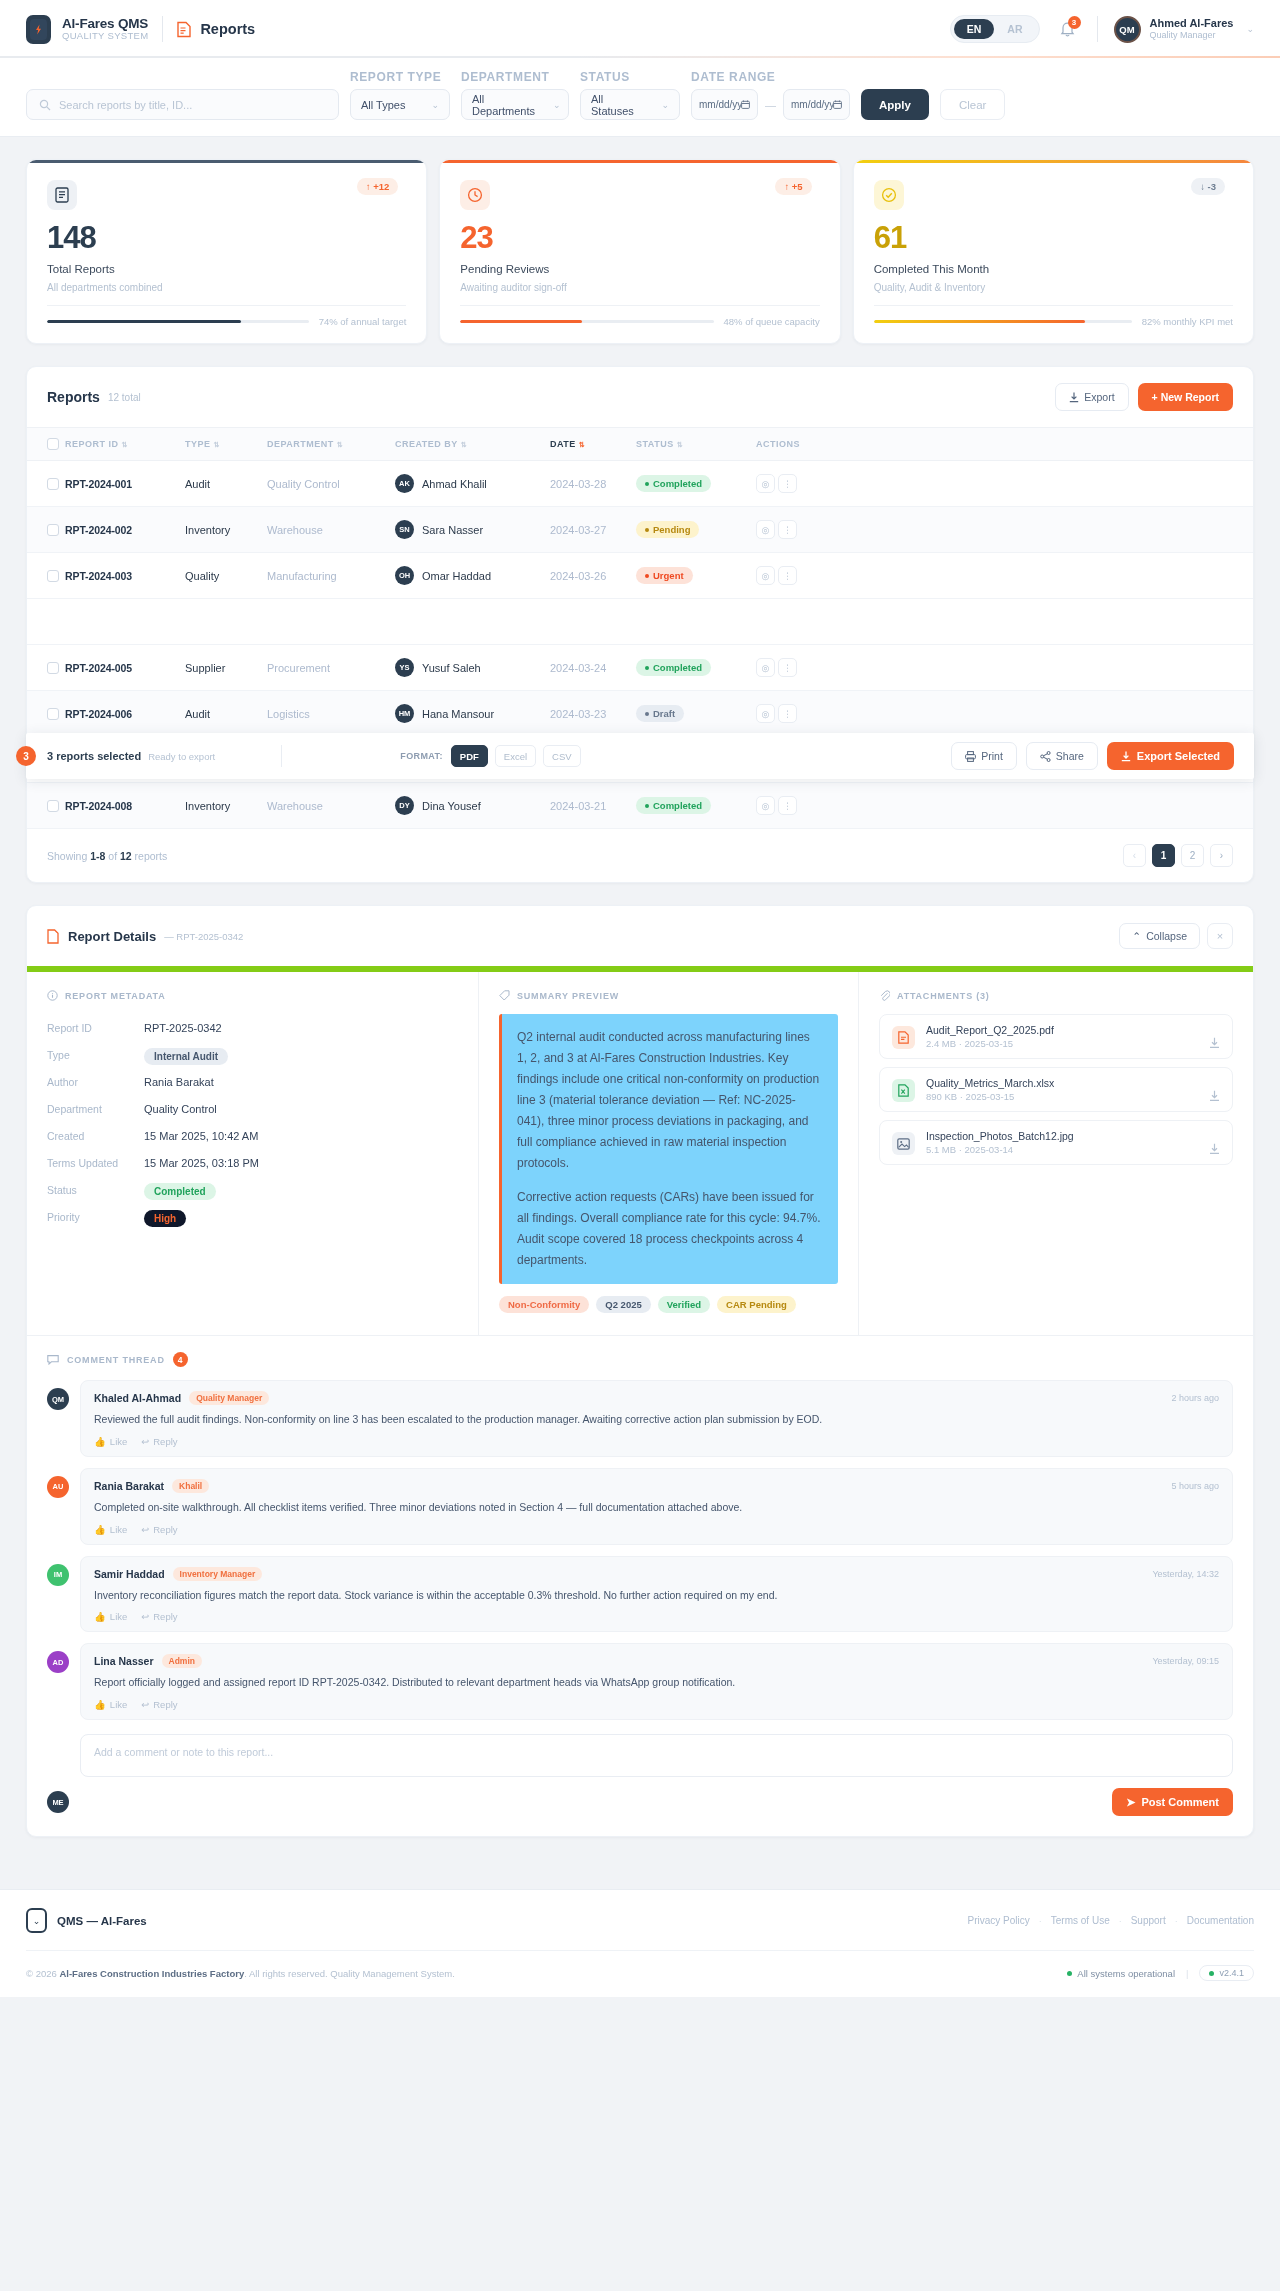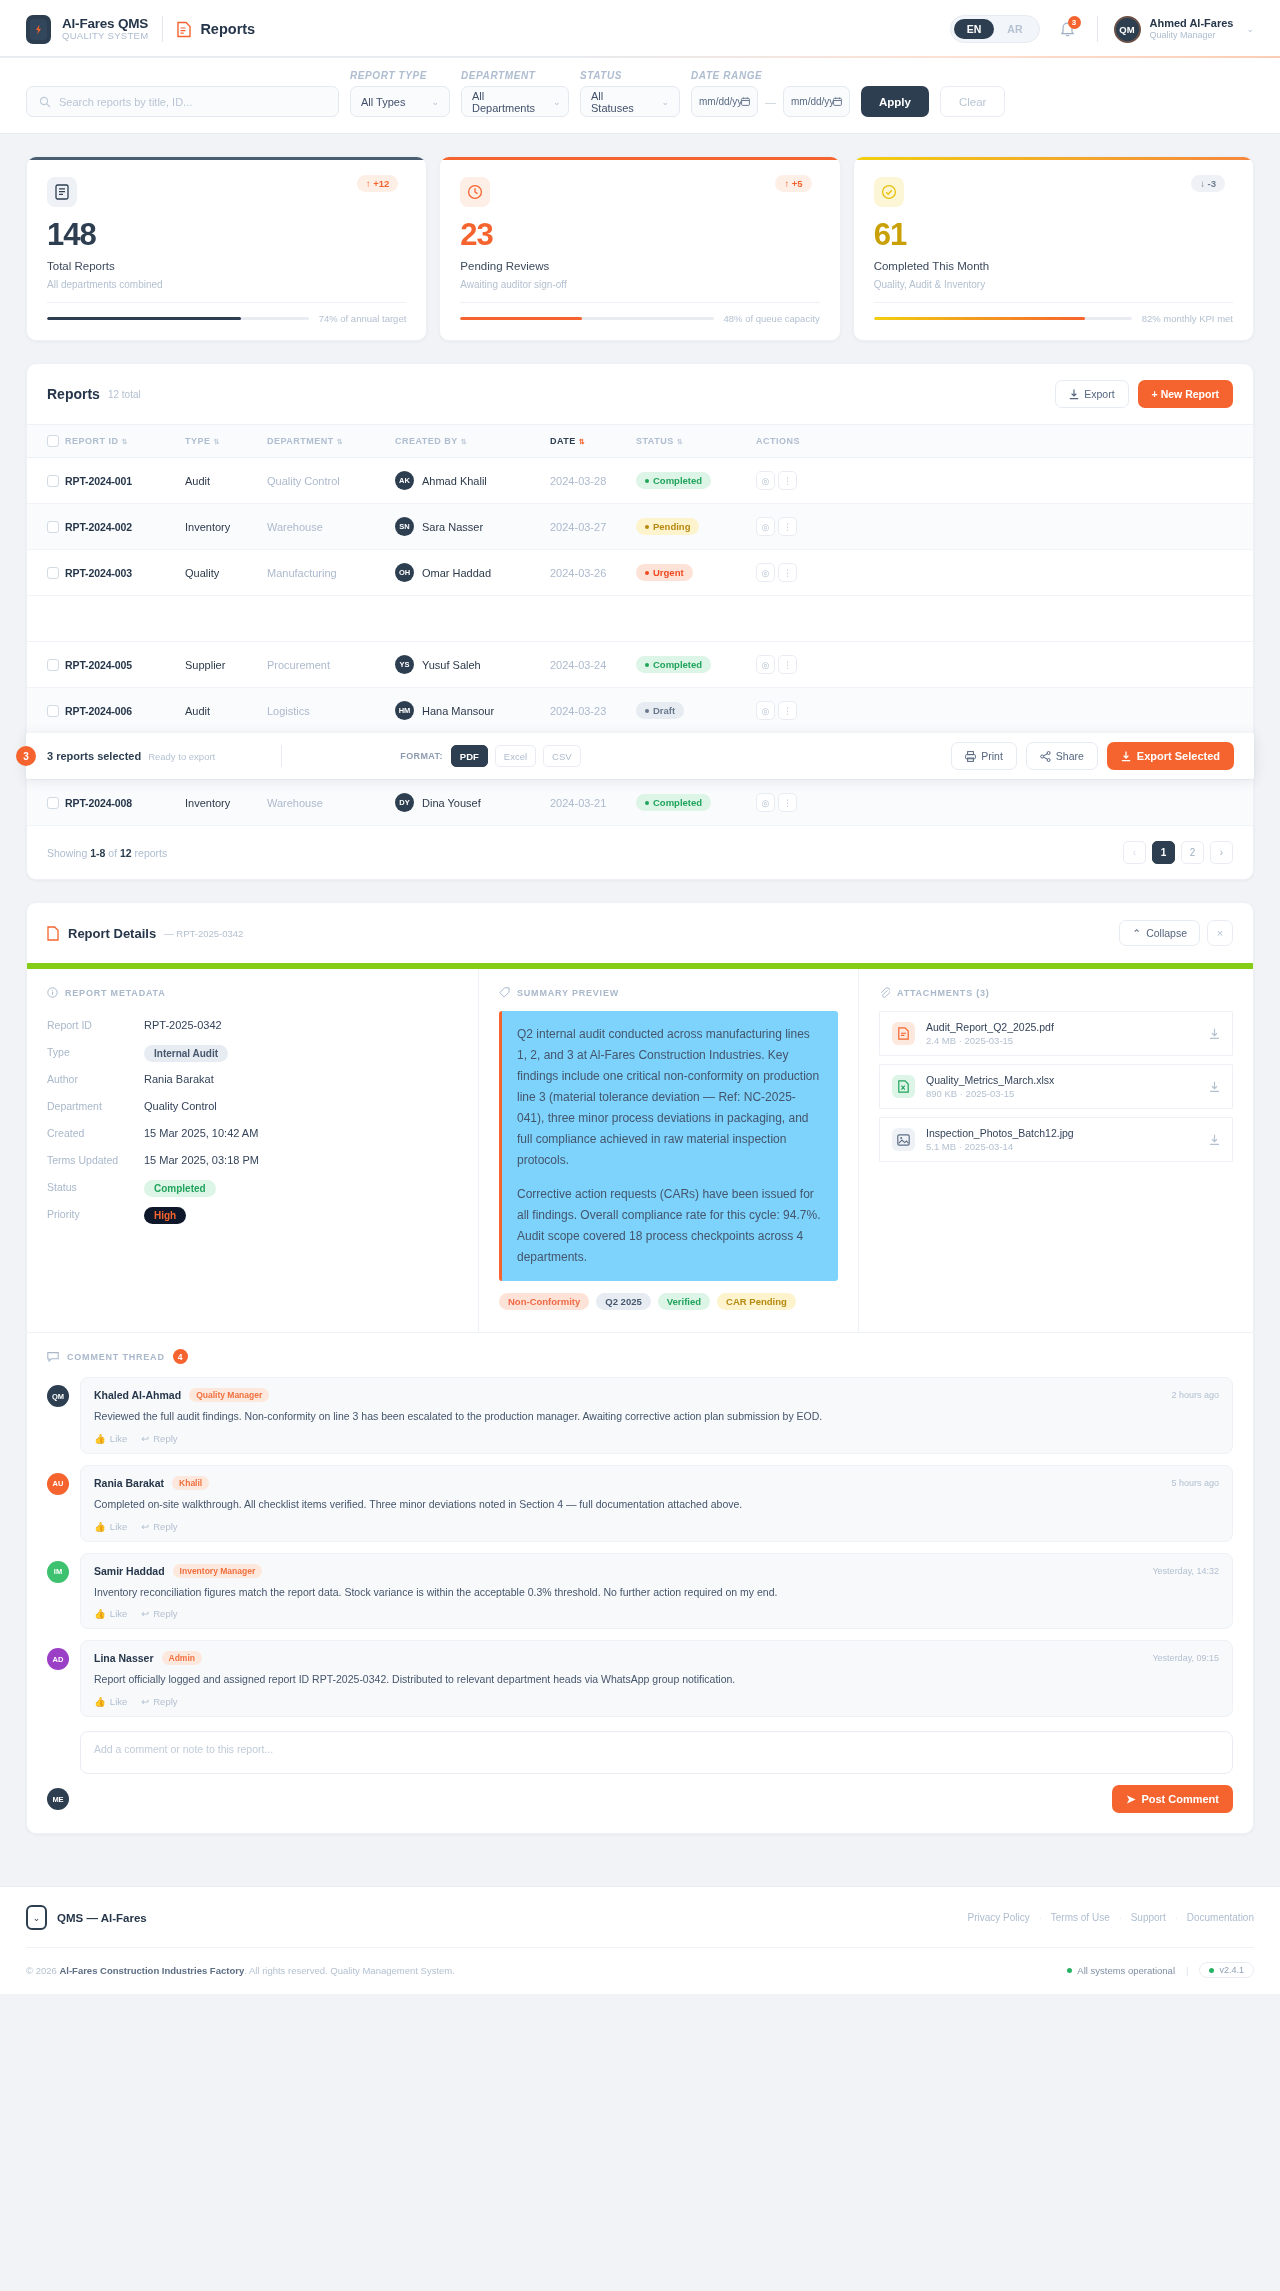--- a/index.html
+++ b/index.html
@@ -77,21 +77,21 @@
   .search-field {
     flex: 0 0 313px; height: 31px; border: 1px solid #e4e9f0; border-radius: 7px;
     background: #fafbfd; display: flex; align-items: center; gap: 8px; padding: 0 12px;
   }
   .search-field input {
     border: none; outline: none; background: transparent; font-size: 11px;
     font-family: inherit; color: #3c4a5c; width: 100%;
   }
   .search-field input::placeholder { color: #b9c5d4; }
   .fgroup { display: flex; flex-direction: column; gap: 5px; }
-  .flabel { font-size: 10px; font-weight: bold; letter-spacing: 0.6px; color: #aebdd0; font-style: italic; }
+  .flabel { font-size: 12px; font-weight: bold; letter-spacing: 0.6px; color: #aebdd0; }
   .fselect {
     height: 31px; border: 1px solid #e4e9f0; border-radius: 7px; background: #fafbfd;
     display: flex; align-items: center; padding: 0 10px; font-size: 11px; color: #41506a;
     justify-content: space-between; gap: 18px;
   }
   .fselect.w1 { width: 100px; }
   .fselect.w2 { width: 108px; }
   .fselect.w3 { width: 100px; }
   .chev { color: #b6c3d3; font-size: 9px; }
   .daterow { display: flex; align-items: center; gap: 7px; }
@@ -272,21 +272,21 @@
   }
   .summary-box p + p { margin-top: 13px; }
   .tagrow { display: flex; gap: 7px; margin-top: 12px; flex-wrap: wrap; }
   .minitag { font-size: 9.5px; font-weight: bold; padding: 3px 9px; border-radius: 11px; }
   .mt-red { background: #fde2d8; color: #ef6a45; }
   .mt-grey { background: #e7ecf2; color: #46576e; }
   .mt-green { background: #dcf5e6; color: #21a35c; }
   .mt-yellow { background: #fdf3cc; color: #b68910; }
 
   .attach {
-    display: flex; align-items: center; gap: 11px; border: 1px solid #eef1f5; border-radius: 1px;
+    display: flex; align-items: flex-end; gap: 11px; border: 1px solid #eef1f5; border-radius: 8px;
     padding: 9px 12px; margin-bottom: 8px;
   }
   .att-ico { width: 23px; height: 23px; border-radius: 6px; display: flex; align-items: center; justify-content: center; flex: none; }
   .att-name { font-size: 10.5px; color: #34435a; }
   .att-meta { font-size: 9.5px; color: #b4c1d1; margin-top: 2px; }
   .att-dl { margin-left: auto; color: #b4c1d1; }
 
   
   .comments { border-top: 1px solid #eef1f5; padding: 16px 20px 20px; }
   .cthead { display: flex; align-items: center; gap: 8px; margin-bottom: 13px; }

